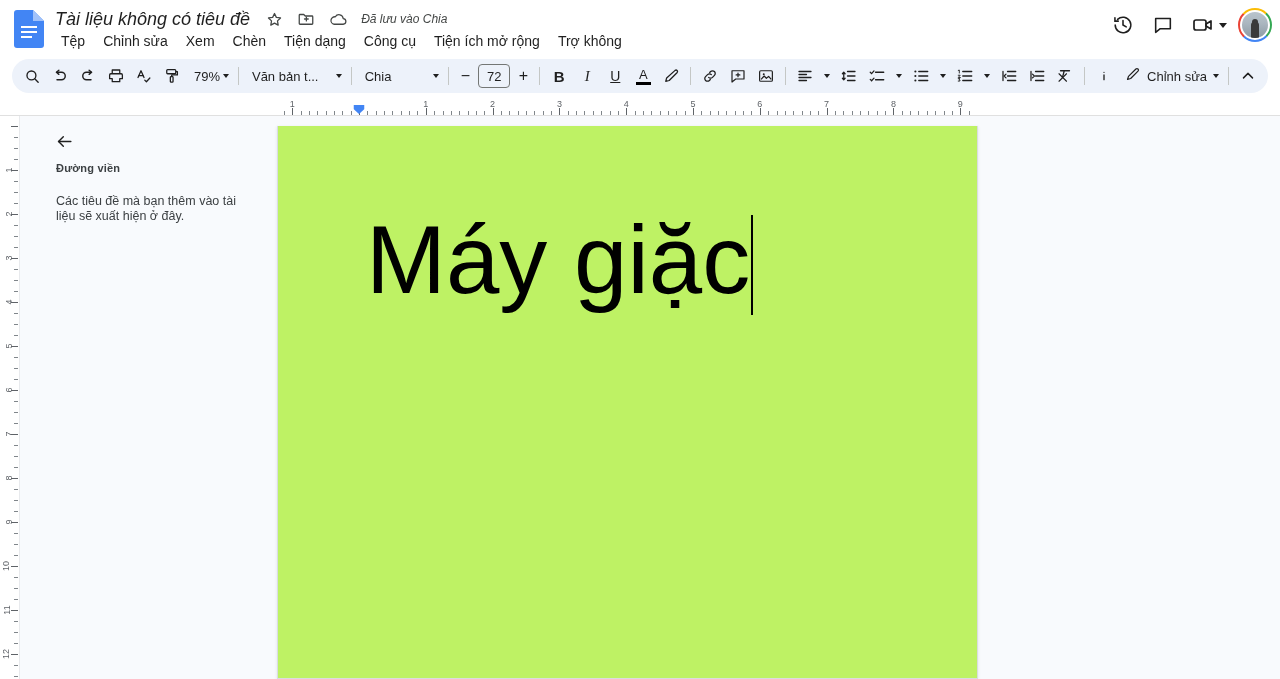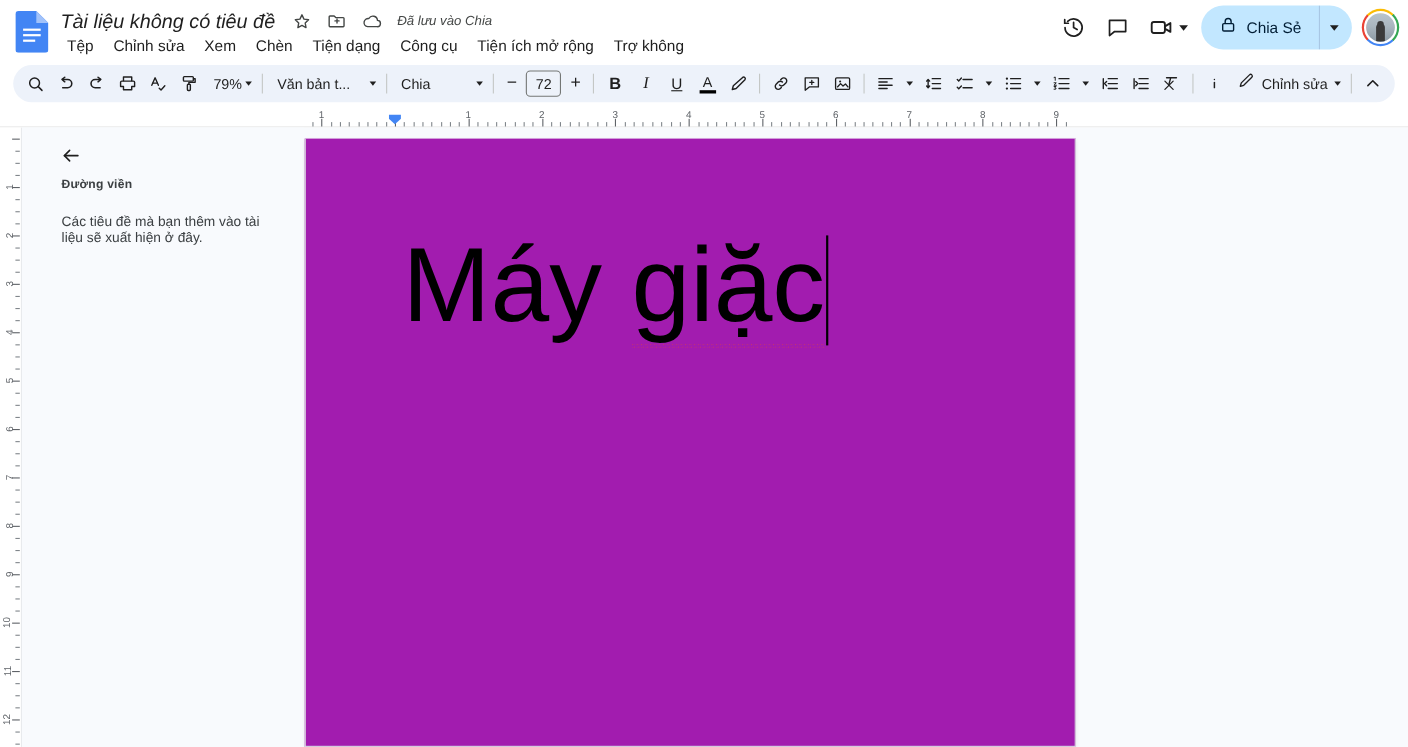--- a/index.html
+++ b/index.html
@@ -107,21 +107,21 @@
 
   
   .workspace { position:absolute; top:116px; left:20px; width:1260px; height:563px; background:#f8fafd; }
   .outline-panel { position:absolute; left:0; top:0; width:256px; height:563px; background:#f8fafd; }
   .outline-back { position:absolute; left:30px; top:11px; width:28px;height:28px; border-radius:50%; display:flex;align-items:center;justify-content:center;color:#1f1f1f;cursor:pointer;}
   .outline-title { position:absolute; left:36px; top:46px; font-size:11px; font-weight:bold; color:#3c4043; letter-spacing:0.2px;}
   .outline-hint { position:absolute; left:36px; top:78px; width:200px; font-size:12.5px; line-height:15px; color:#3c4043; }
 
   .page {
     position:absolute; left:257px; top:10px; width:701px; height:553px;
-    background:#a21caf; border:1px solid #dadce0; border-top:none;
+    background:#bef264; border:1px solid #dadce0; border-top:none;
     box-shadow: 0 1px 3px rgba(60,64,67,0.12);
   }
   .doc-text {
     position:absolute; left:88px; top:86px; width:540px;
     font-family:"Liberation Sans", sans-serif;
     font-size:96px; line-height:1.0; color:#000; white-space:nowrap;
   }
   .misspell {
     background-image: linear-gradient(45deg, transparent 45%, #ea4335 45%, #ea4335 55%, transparent 55%);
     background-size: 4px 3px; background-repeat: repeat-x; background-position: 0 100%;
@@ -208,34 +208,20 @@
       <div class="meet-wrap">
         <div class="hicon">
           <svg width="24" height="24" viewBox="0 0 24 24" fill="none" stroke="#1f1f1f" stroke-width="1.7" stroke-linejoin="round">
             <rect x="3" y="7" width="12" height="10" rx="2"></rect>
             <path d="M15 11l5-3v8l-5-3z"></path>
           </svg>
         </div>
         <div class="caret"></div>
       </div>
 
-      <div class="share-btn">
-        <div class="share-main">
-          <span>
-            <svg width="17" height="17" viewBox="0 0 24 24" fill="none" stroke="#001d35" stroke-width="1.8" stroke-linejoin="round">
-              <rect x="5" y="10.5" width="14" height="9.5" rx="1.6"></rect>
-              <path d="M8.2 10.5V7.8a3.8 3.8 0 0 1 7.6 0v2.7"></path>
-            </svg>
-          </span>
-          <span class="share-label">Chia Sẻ</span>
-        </div>
-        <div class="share-arrow">
-          <div class="caret"></div>
-        </div>
-      </div>
 
       <div class="avatar">
         <div class="avatar-inner">
           <div class="avatar-head"></div>
           <div class="avatar-person"></div>
         </div>
       </div>
     </div>
   </div>
 

